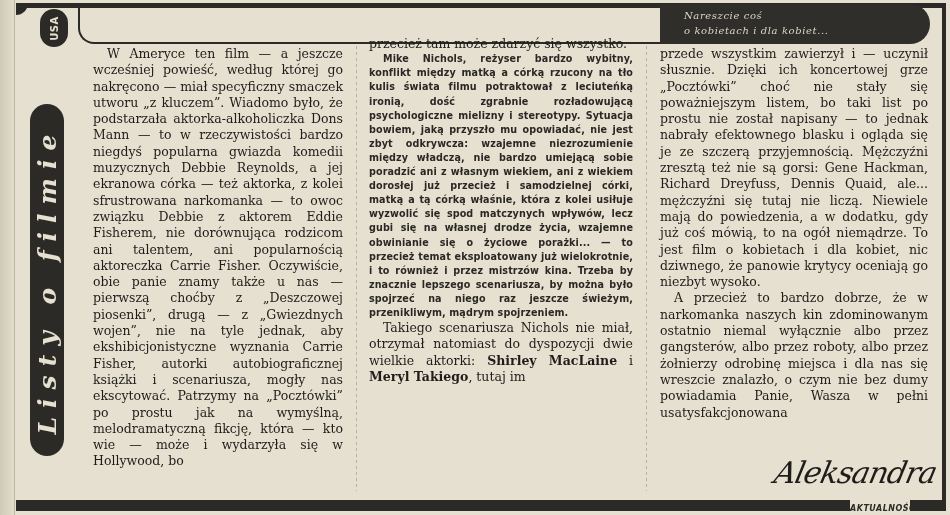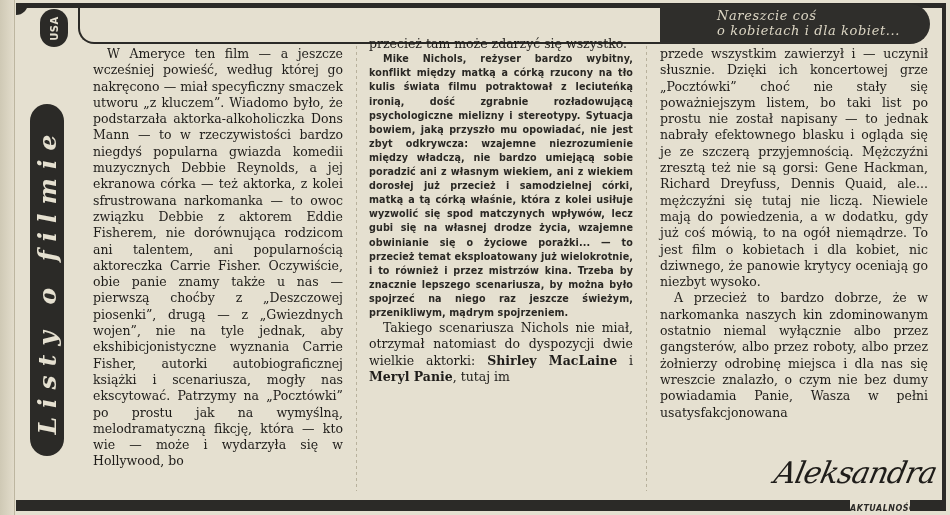--- a/index.html
+++ b/index.html
@@ -68,21 +68,21 @@
     white-space: nowrap; line-height: 38px;
   }
   .tagline-box {
     position: absolute; left: 660px; top: 4px; width: 270px; height: 40px;
     background: #2f2e2b;
     border-top-right-radius: 22px; border-bottom-right-radius: 22px;
   }
   .tagline {
     position: absolute; left: 24px; top: 4px;
     font-family: "DejaVu Serif", serif; font-style: italic;
-    font-size: 13px; line-height: 15px; color: #dcd6c4; letter-spacing: 0.6px; margin-left: 33px;
+    font-size: 10px; line-height: 15px; color: #dcd6c4; letter-spacing: 0.6px;
   }
 
   
   .section-tab {
     position: absolute; left: 30px; top: 104px; width: 34px; height: 352px;
     background: #2b2a27; border-radius: 17px 17px 17px 17px;
     overflow: hidden;
   }
   .section-tab span {
     position: absolute; left: 50%; top: 50%;
@@ -164,21 +164,21 @@
 
   <div class="col col-1">
     <p class="indent">W Ameryce ten film — a jeszcze wcześniej powieść, według której go nakręcono — miał specyficzny smaczek utworu „z kluczem”. Wiadomo było, że podstarzała aktorka-alkoholiczka Dons Mann — to w rzeczywistości bardzo niegdyś popularna gwiazda komedii muzycznych Debbie Reynolds, a jej ekranowa córka — też aktorka, z kolei sfrustrowana narkomanka — to owoc związku Debbie z aktorem Eddie Fisherem, nie dorównująca rodzicom ani talentem, ani popularnością aktoreczka Carrie Fisher. Oczywiście, obie panie znamy także u nas — pierwszą choćby z „Deszczowej piosenki”, drugą — z „Gwiezdnych wojen”, nie na tyle jednak, aby ekshibicjonistyczne wyznania Carrie Fisher, autorki autobiograficznej książki i scenariusza, mogły nas ekscytować. Patrzymy na „Pocztówki” po prostu jak na wymyślną, melodramatyczną fikcję, która — kto wie — może i wydarzyła się w Hollywood, bo</p>
   </div>
 
   <div class="col-divider" style="left:356px"></div>
 
   <div class="col col-2">
     <p class="lead">przecież tam może zdarzyć się wszystko.</p>
     <p class="small indent">Mike Nichols, reżyser bardzo wybitny, konflikt między matką a córką rzucony na tło kulis świata filmu potraktował z leciuteńką ironią, dość zgrabnie rozładowującą psychologiczne mielizny i stereotypy. Sytuacja bowiem, jaką przyszło mu opowiadać, nie jest zbyt odkrywcza: wzajemne niezrozumienie między władczą, nie bardzo umiejącą sobie poradzić ani z własnym wiekiem, ani z wiekiem dorosłej już przecież i samodzielnej córki, matką a tą córką właśnie, która z kolei usiłuje wyzwolić się spod matczynych wpływów, lecz gubi się na własnej drodze życia, wzajemne obwinianie się o życiowe porażki... — to przecież temat eksploatowany już wielokrotnie, i to również i przez mistrzów kina. Trzeba by znacznie lepszego scenariusza, by można było spojrzeć na niego raz jeszcze świeżym, przenikliwym, mądrym spojrzeniem.</p>
-    <p class="tail indent"><span>Takiego scenariusza Nichols nie miał, otrzymał natomiast do dyspozycji dwie wielkie aktorki: </span><span class="bold">Shirley MacLaine</span><span> i </span><span class="bold">Meryl Panie</span><span>, tutaj im</span></p>
+    <p class="tail indent"><span>Takiego scenariusza Nichols nie miał, otrzymał natomiast do dyspozycji dwie wielkie aktorki: </span><span class="bold">Shirley MacLaine</span><span> i </span><span class="bold">Meryl Takiego</span><span>, tutaj im</span></p>
   </div>
 
   <div class="col-divider" style="left:646px"></div>
 
   <div class="col col-3">
     <p>przede wszystkim zawierzył i — uczynił słusznie. Dzięki ich koncertowej grze „Pocztówki” choć nie stały się poważniejszym listem, bo taki list po prostu nie został napisany — to jednak nabrały efektownego blasku i ogląda się je ze szczerą przyjemnością. Mężczyźni zresztą też nie są gorsi: Gene Hackman, Richard Dreyfuss, Dennis Quaid, ale... mężczyźni się tutaj nie liczą. Niewiele mają do powiedzenia, a w dodatku, gdy już coś mówią, to na ogół niemądrze. To jest film o kobietach i dla kobiet, nic dziwnego, że panowie krytycy oceniają go niezbyt wysoko.</p>
     <p class="indent">A przecież to bardzo dobrze, że w narkomanka naszych kin zdominowanym ostatnio niemal wyłącznie albo przez gangsterów, albo przez roboty, albo przez żołnierzy odrobinę miejsca i dla nas się wreszcie znalazło, o czym nie bez dumy powiadamia Panie, Wasza w pełni usatysfakcjonowana</p>
   </div>
 
   <div class="signature">Aleksandra</div>

